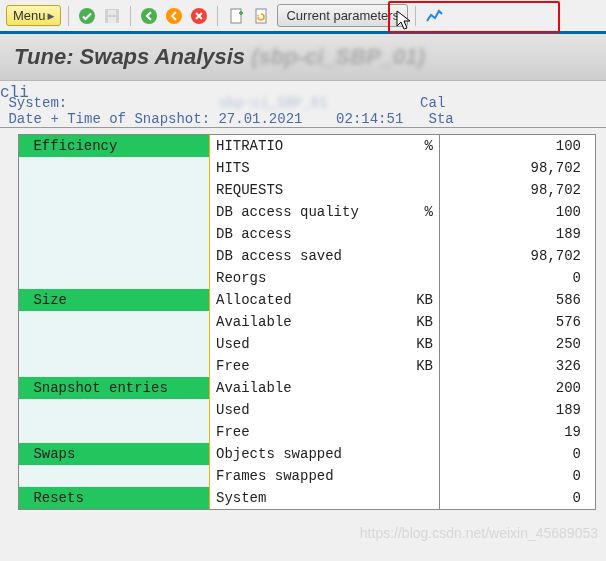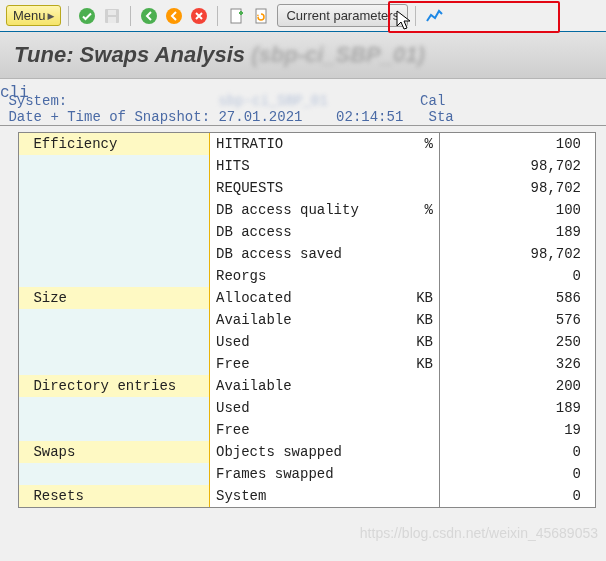--- a/index.html
+++ b/index.html
@@ -1,18 +1,18 @@
 <!DOCTYPE html>
 <html><head>
 <meta charset="utf-8">
 <style>
   html,body{margin:0;padding:0;font-family:"Consolas","Courier New",monospace;font-size:14px;background:#f4f4f4;color:#333;}
   .app{width:606px;height:561px;background:#f0f0f0;position:relative;overflow:hidden;}
   
-  .toolbar{display:flex;align-items:center;gap:3px;padding:4px 6px;background:#f0f0f0;border-bottom:1px solid #0369a1;}
+  .toolbar{display:flex;align-items:center;gap:3px;padding:4px 6px;background:#f0f0f0;border-bottom:3px solid #0369a1;}
   .menu-btn{font-family:Arial,sans-serif;font-size:13px;background:linear-gradient(#fff6b0,#f5e46a);border:1px solid #b9a81e;border-radius:3px;padding:2px 6px;display:flex;align-items:center;gap:2px;cursor:pointer;}
   .menu-btn .chev{font-size:9px;color:#555;}
   .vbar{width:1px;height:20px;background:#bbb;margin:0 4px;}
   .tb-icon{width:22px;height:22px;display:flex;align-items:center;justify-content:center;cursor:pointer;}
   .tb-icon svg{display:block;}
   .param-btn{font-family:Liberation Sans, sans-serif;font-size:13px;background:linear-gradient(#f4f4f4,#dedede);border:1px solid #999;border-radius:3px;padding:3px 8px;cursor:pointer;margin-left:2px;position:relative;}
   .highlight-box{position:absolute;border:2px solid #e30613;border-radius:2px;pointer-events:none;}
   .cursor{position:absolute;pointer-events:none;}
   
   .title-bar{background:linear-gradient(#e4e4e4,#cecece);padding:10px 14px;border-bottom:1px solid #b5b5b5;}
@@ -23,21 +23,21 @@
   .info .blur{color:#b8c4da;filter:blur(2px);}
   .cli{position:absolute;left:0;top:84px;color:#4a6aa5;font-size:16px;}
   
   .tbl-wrap{margin:6px 10px 0 18px;border:1px solid #888;background:#fff;position:relative;}
   .tbl{border-collapse:collapse;width:100%;}
   .tbl td{padding:1px 6px 1px 6px;font-family:Consolas,"Courier New",monospace;font-size:14px;color:#222;white-space:pre;vertical-align:top;line-height:20px;}
   .tbl td.cat{width:178px;}
   .tbl td.desc{width:175px;border-left:1px solid #eab308;}
   .tbl td.unit{width:30px;text-align:right;border-right:1px solid #888;}
   .tbl td.val{text-align:right;padding-right:14px;}
-  .tbl tr.hdr td.cat{background:#fef9c3;}
+  .tbl tr.hdr td.cat{background:#22c55e;}
   .tbl tr.norm td.cat{background:#eaf6f6;}
   .watermark{position:absolute;right:8px;bottom:20px;color:#d7d7d7;font-family:Arial,sans-serif;font-size:14px;pointer-events:none;}
 </style>
 </head>
 <body>
 <div class="app">
 
 <div class="toolbar">
   <div class="menu-btn">
     <span>Menu</span>
@@ -181,21 +181,21 @@
             <td class="unit">KB</td>
             <td class="val">250</td>
           </tr>
           <tr class="norm">
             <td class="cat"> </td>
             <td class="desc">Free</td>
             <td class="unit">KB</td>
             <td class="val">326</td>
           </tr>
           <tr class="hdr">
-            <td class="cat"> Directory entries</td>
+            <td class="cat"> Snapshot entries</td>
             <td class="desc">Available</td>
             <td class="unit"></td>
             <td class="val">200</td>
           </tr>
           <tr class="norm">
             <td class="cat"> </td>
             <td class="desc">Used</td>
             <td class="unit"></td>
             <td class="val">189</td>
           </tr>

